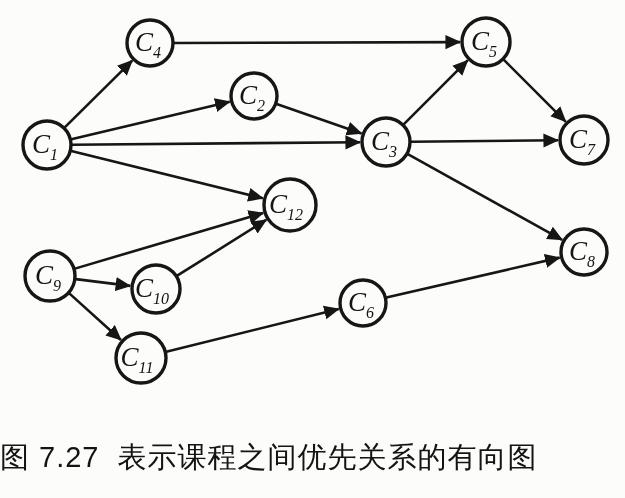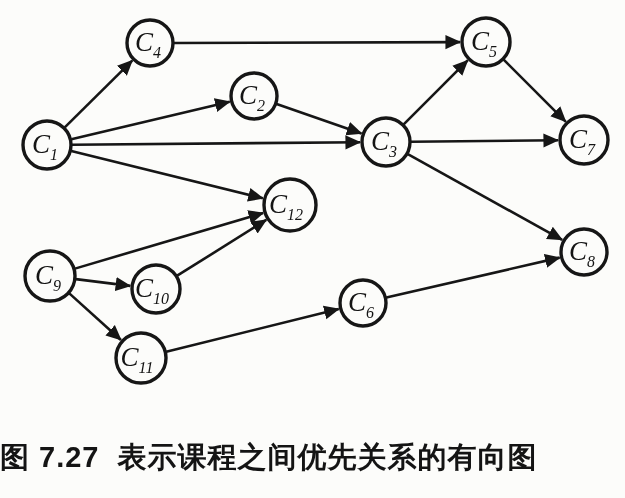--- a/index.html
+++ b/index.html
@@ -22,21 +22,21 @@
     width: 625px;
     height: 420px;
   }
   .caption {
     position: absolute;
     top: 438px;
     left: 0;
     width: 513px;
     text-align: left;
     font-family: "Liberation Sans", sans-serif;
-    font-weight: 700;
+    font-weight: 400;
     font-size: 29px;
     letter-spacing: 1px;
     color: #141414;
     white-space: pre;
   }
   svg text.node-label {
     font-family: "Liberation Serif", serif;
     font-style: italic;
     fill: #141414;
   }

